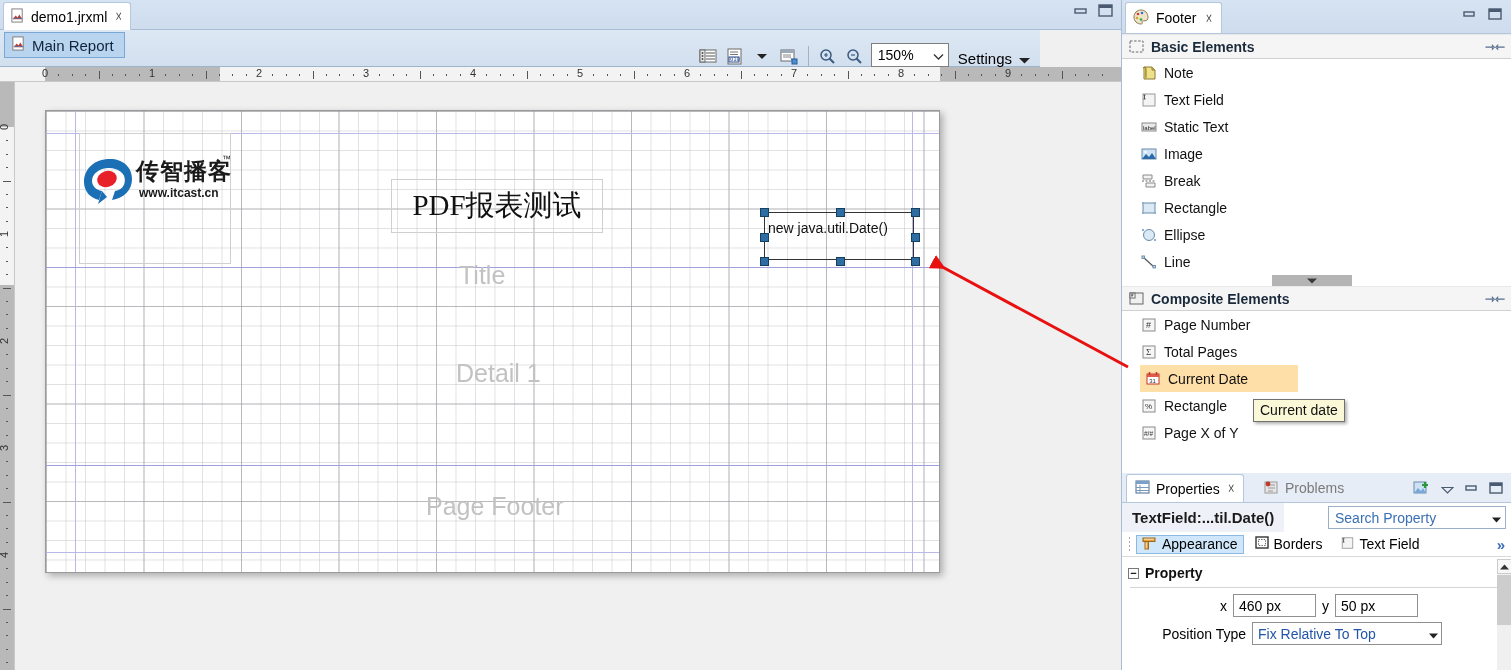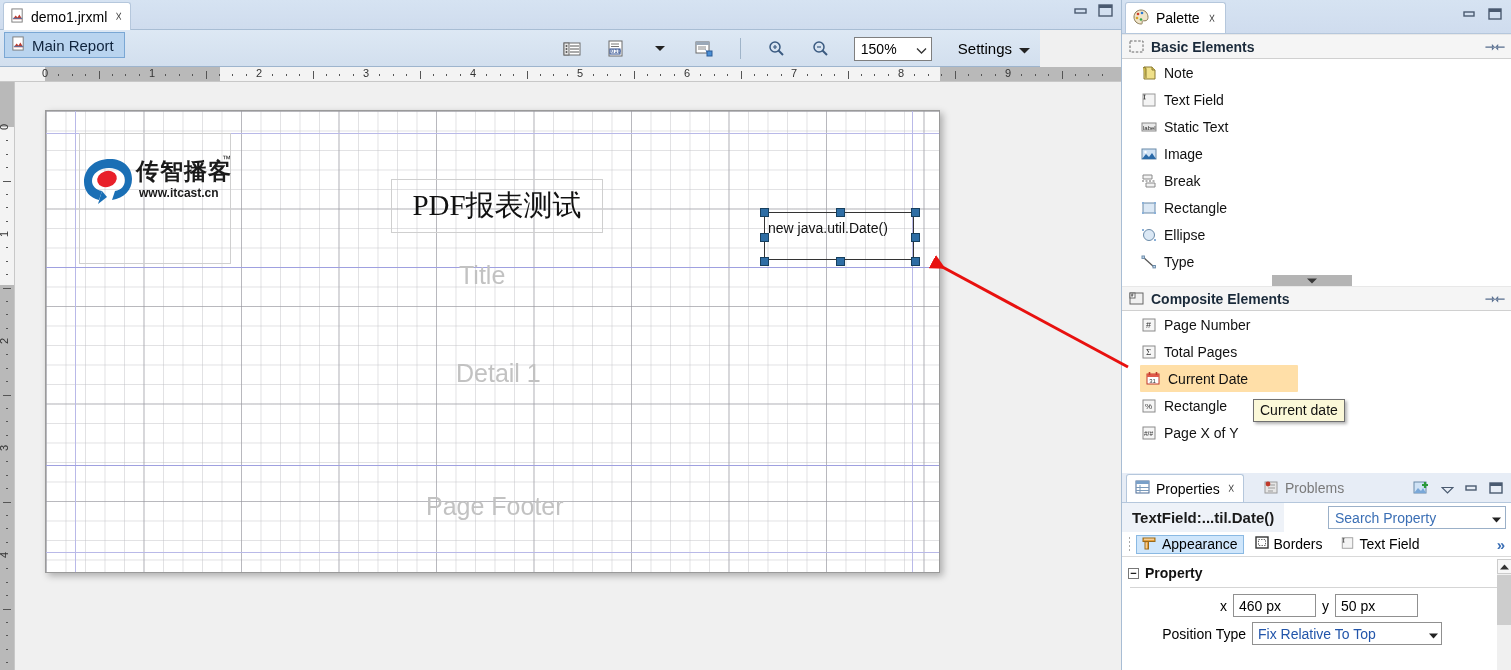--- a/index.html
+++ b/index.html
@@ -47,21 +47,21 @@
   }
   .main-report-tab {
     position: absolute; left: 4px; top: 2px; height: 26px;
     background: #b9d4ef; border: 1px solid #7aa7d4;
     padding: 0 10px 0 6px;
     display: flex; align-items: center; gap: 6px;
     font-size: 15px; color: #10243d;
   }
   .tb-right {
     position: absolute; right: 6px; top: 0; height: 37px;
-    display: flex; align-items: center; gap: 22px;
+    display: flex; align-items: flex-end; gap: 5px;
   }
   .tb-ico { width: 22px; height: 22px; display:flex; align-items:center; justify-content:center; }
   .tb-sep { width: 1px; height: 21px; background: #9fb4c9; margin: 0 3px; }
   .zoom-combo {
     width: 78px; height: 24px; background: #fff; border: 1px solid #7f7f7f;
     display: flex; align-items: center; justify-content: space-between;
     padding: 0 4px 0 6px; font-size: 14px;
   }
   .zoom-combo .cv { font-size: 14px; }
   .settings-btn { display:flex; align-items:center; gap:7px; font-size:15px; padding:0 4px; }
@@ -518,21 +518,21 @@
       <div class="pal-tab">
         <span>
           <svg width="16" height="16" viewBox="0 0 16 16">
               <path d="M8 1C4 1 1 4 1 8s3 7 7 7c1.2 0 1.6-.8 1.2-1.5-.5-.9.2-1.7 1.2-1.7H12c2 0 3-1.5 3-3.4C15 4 12 1 8 1z" fill="#f0e4c8" stroke="#8a7a55"></path>
               <circle cx="5" cy="5" r="1.3" fill="#d43a2a"></circle>
               <circle cx="9" cy="4" r="1.3" fill="#2a7ad4"></circle>
               <circle cx="4" cy="9" r="1.3" fill="#d4a62a"></circle>
               <circle cx="8" cy="10.5" r="1.3" fill="#3aa44a"></circle>
             </svg>
         </span>
-        <span>Palette</span>
+        <span>Footer</span>
         <span class="tab-close">☓</span>
       </div>
       <div class="pal-winbtns">
         <span>
           <svg width="13" height="11" viewBox="0 0 13 11">
               <rect x="1" y="3" width="10" height="4" fill="none" stroke="#4a5a70" stroke-width="1.4"></rect>
             </svg>
         </span>
         <span>
           <svg width="14" height="12" viewBox="0 0 14 12">
@@ -626,21 +626,21 @@
         <span>Ellipse</span>
       </div>
       <div class="pal-item">
         <span class="pal-ico">
           <svg width="16" height="14" viewBox="0 0 16 14">
               <path d="M2 2l11 10" stroke="#555" stroke-width="1.2"></path>
               <rect x="1" y="1" width="2.4" height="2.4" fill="#cfe2f5" stroke="#6a8aa8"></rect>
               <rect x="12" y="10.5" width="2.4" height="2.4" fill="#cfe2f5" stroke="#6a8aa8"></rect>
             </svg>
         </span>
-        <span>Type</span>
+        <span>Line</span>
       </div>
 
       <div class="pal-scroll-wrap">
         <div class="pal-scroll">
           <svg width="10" height="6" viewBox="0 0 10 6">
               <path d="M0 0.5h10L5 5.5z" fill="#3a3a3a"></path>
             </svg>
         </div>
       </div>
 

